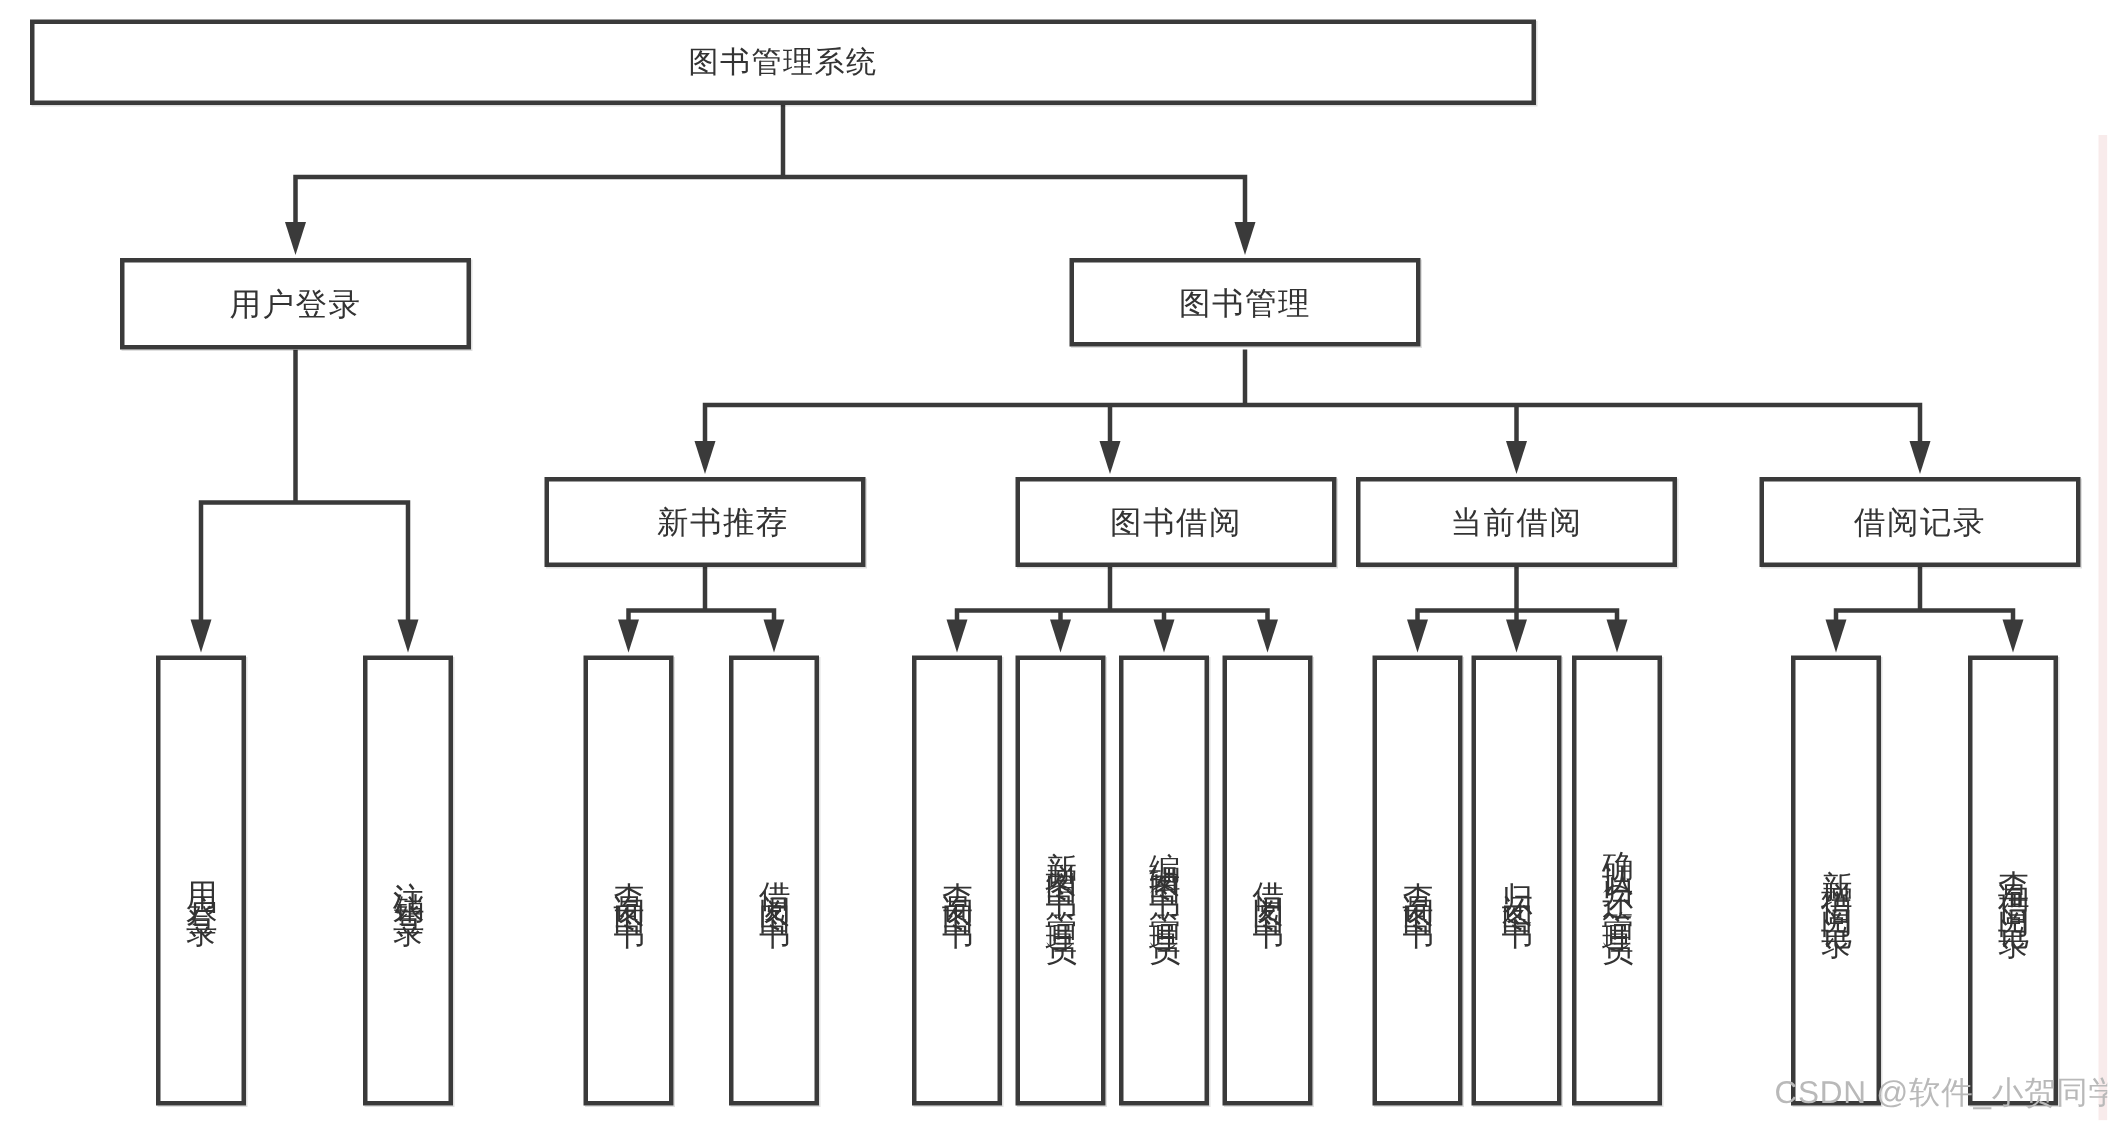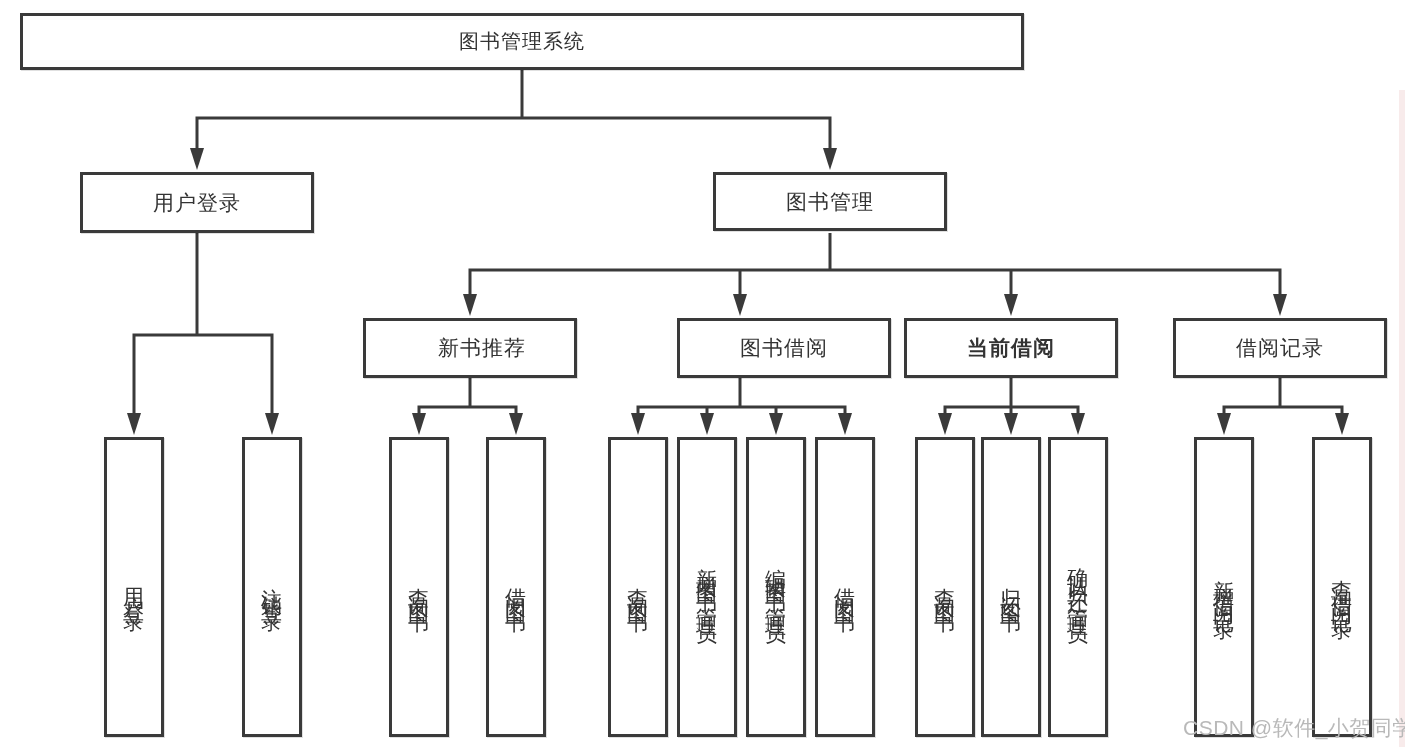--- a/index.html
+++ b/index.html
@@ -48,21 +48,21 @@
     font-size: 21px;
     letter-spacing: 8px;
     line-height: 1;
   }
   .root  { left: 20px;  top: 13px;  width: 1004px; height: 57px; }
   .l1a   { left: 80px;  top: 172px; width: 234px;  height: 61px; }
   .l1b   { left: 713px; top: 172px; width: 234px;  height: 59px; }
   .l2    { top: 318px; width: 214px; height: 60px; }
   .l2a   { left: 363px; padding-left: 24px; }
   .l2b   { left: 633px; margin-left: 44px; }
-  .l2c   { left: 904px; font-weight: bold; }
+  .l2c   { left: 904px; }
   .l2d   { left: 1173px; }
   .leaf  { top: 437px; width: 60px; height: 300px; }
   .lf1   { left: 104px; }
   .lf2   { left: 242px; }
   .lf3   { left: 389px; }
   .lf4   { left: 486px; }
   .lf5   { left: 608px; }
   .lf6   { left: 677px; }
   .lf7   { left: 746px; }
   .lf8   { left: 815px; }

